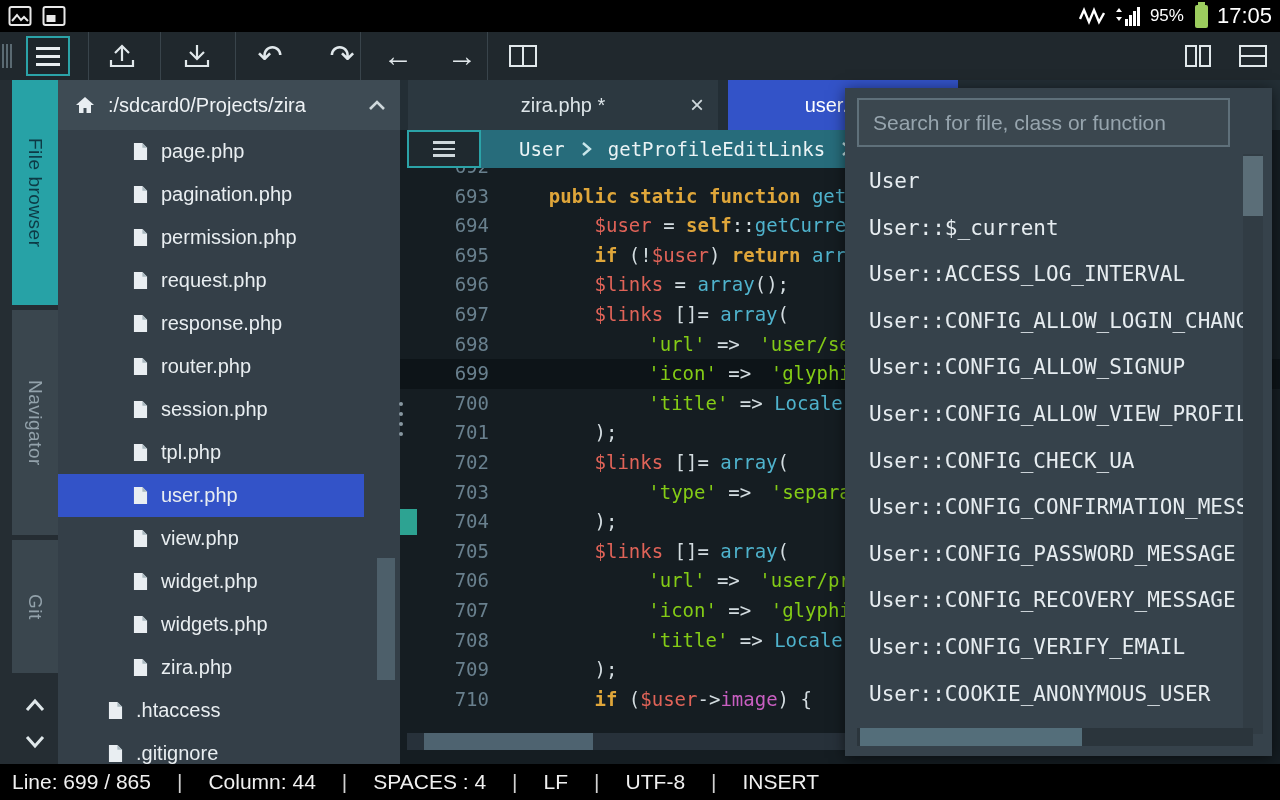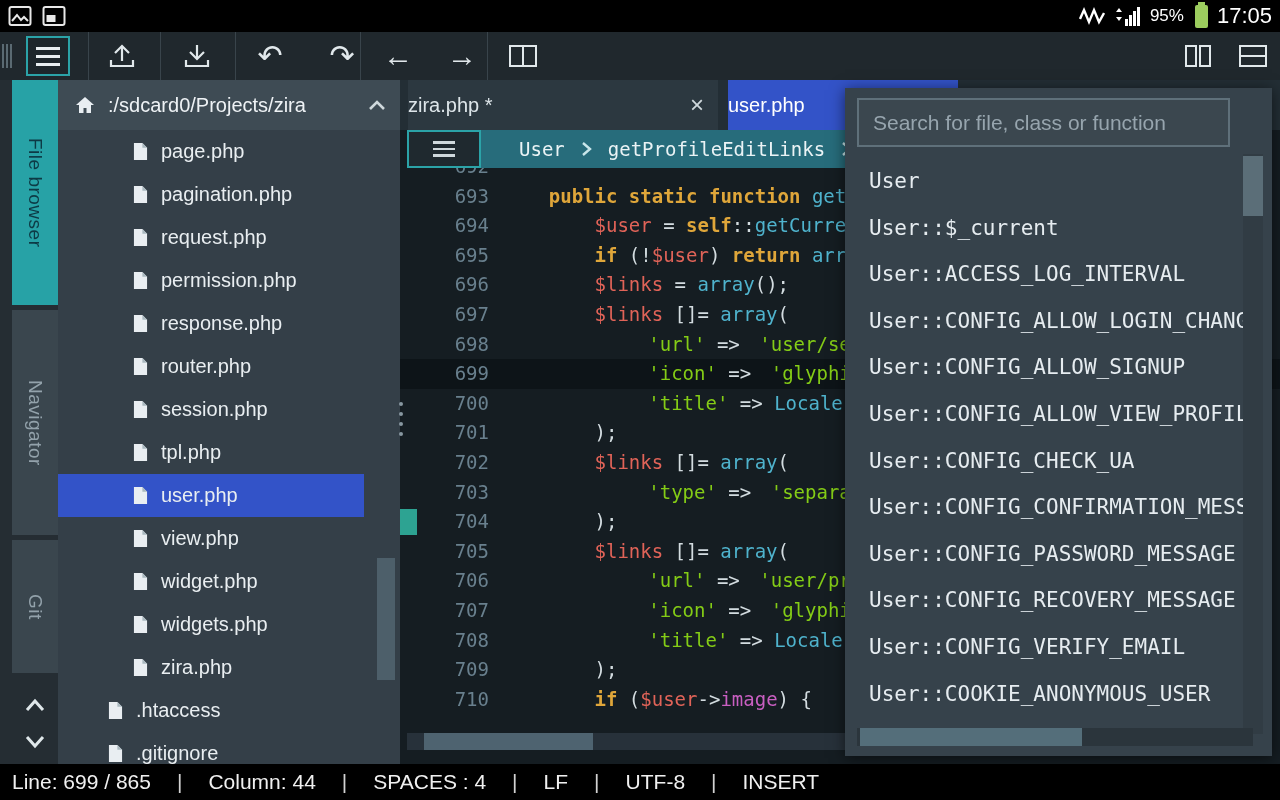--- a/index.html
+++ b/index.html
@@ -46,21 +46,21 @@
   .fp-name { font-size:20px; color:#e9eef1; }
   .fp-scroll-thumb { position:absolute; left:319px; top:478px; width:18px; height:122px; background:#4d5f6a; }
 
   
   #divider { position:absolute; left:397px; top:402px; width:8px; height:46px; z-index:5; display:flex; flex-direction:column; align-items:center; gap:6px; }
   #divider i { display:block; width:4px; height:4px; border-radius:50%; background:#8797a0; }
 
   
   #editor { position:absolute; left:400px; top:80px; width:880px; height:684px; background:#151d22; }
   .ed-tabbar { height:50px; background:#232e35; display:flex; align-items:stretch; gap:10px; padding-left:8px; }
-  .ed-tab { width:310px; background:#2c3840; color:#dde5e9; display:flex; align-items:center; justify-content:flex-start; position:relative; font-size:20px; }
+  .ed-tab { width:310px; background:#2c3840; color:#dde5e9; display:flex; align-items:center; justify-content:center; position:relative; font-size:20px; }
   .ed-tab.active { width:230px; background:#3353c8; color:#fff; }
   .tab-close { position:absolute; right:14px; font-size:24px; color:#cfd8dc; line-height:1; }
   .ed-bc { position:absolute; left:0; top:50px; height:38px; display:flex; padding-left:7px; }
   .bc-menu { width:74px; height:38px; background:#1f292f; border:2px solid #2ba3a8; display:flex; flex-direction:column; align-items:center; justify-content:center; gap:4px; }
   .bc-menu i { width:22px; height:2.5px; background:#cfd8dc; }
   .bc-bar { width:463px; height:38px; background:#276c7b; display:flex; align-items:center; gap:16px; padding-left:38px; font-family:"DejaVu Sans Mono", monospace; font-size:19px; color:#eaf3f5; }
   .bc-chev svg { display:block; }
 
   .code-area { position:absolute; left:0; top:88px; width:972px; height:565px; overflow:hidden; }
   .code-row { display:flex; height:29.6px; line-height:29.6px; font-family:"DejaVu Sans Mono", monospace; font-size:19px; white-space:pre; }
@@ -236,33 +236,33 @@
         </svg>
         <span class="fp-name" data-name="file-name">page.php</span>
       </div>
       <div class="fp-row ind1" data-name="file-row-pagination.php">
         <svg data-name="file-icon" width="15" height="19" viewBox="0 0 16 20">
           <path d="M1 1 h9 l5 5 v13 h-14 z" fill="#e9eef2"></path>
           <path d="M10 1 l5 5 h-5 z" fill="#a9b8bf"></path>
         </svg>
         <span class="fp-name" data-name="file-name">pagination.php</span>
       </div>
+      <div class="fp-row ind1" data-name="file-row-permission.php">
+        <svg data-name="file-icon" width="15" height="19" viewBox="0 0 16 20">
+          <path d="M1 1 h9 l5 5 v13 h-14 z" fill="#e9eef2"></path>
+          <path d="M10 1 l5 5 h-5 z" fill="#a9b8bf"></path>
+        </svg>
+        <span class="fp-name" data-name="file-name">permission.php</span>
+      </div>
       <div class="fp-row ind1" data-name="file-row-request.php">
         <svg data-name="file-icon" width="15" height="19" viewBox="0 0 16 20">
           <path d="M1 1 h9 l5 5 v13 h-14 z" fill="#e9eef2"></path>
           <path d="M10 1 l5 5 h-5 z" fill="#a9b8bf"></path>
         </svg>
         <span class="fp-name" data-name="file-name">request.php</span>
-      </div>
-      <div class="fp-row ind1" data-name="file-row-permission.php">
-        <svg data-name="file-icon" width="15" height="19" viewBox="0 0 16 20">
-          <path d="M1 1 h9 l5 5 v13 h-14 z" fill="#e9eef2"></path>
-          <path d="M10 1 l5 5 h-5 z" fill="#a9b8bf"></path>
-        </svg>
-        <span class="fp-name" data-name="file-name">permission.php</span>
       </div>
       <div class="fp-row ind1" data-name="file-row-response.php">
         <svg data-name="file-icon" width="15" height="19" viewBox="0 0 16 20">
           <path d="M1 1 h9 l5 5 v13 h-14 z" fill="#e9eef2"></path>
           <path d="M10 1 l5 5 h-5 z" fill="#a9b8bf"></path>
         </svg>
         <span class="fp-name" data-name="file-name">response.php</span>
       </div>
       <div class="fp-row ind1" data-name="file-row-router.php">
         <svg data-name="file-icon" width="15" height="19" viewBox="0 0 16 20">

